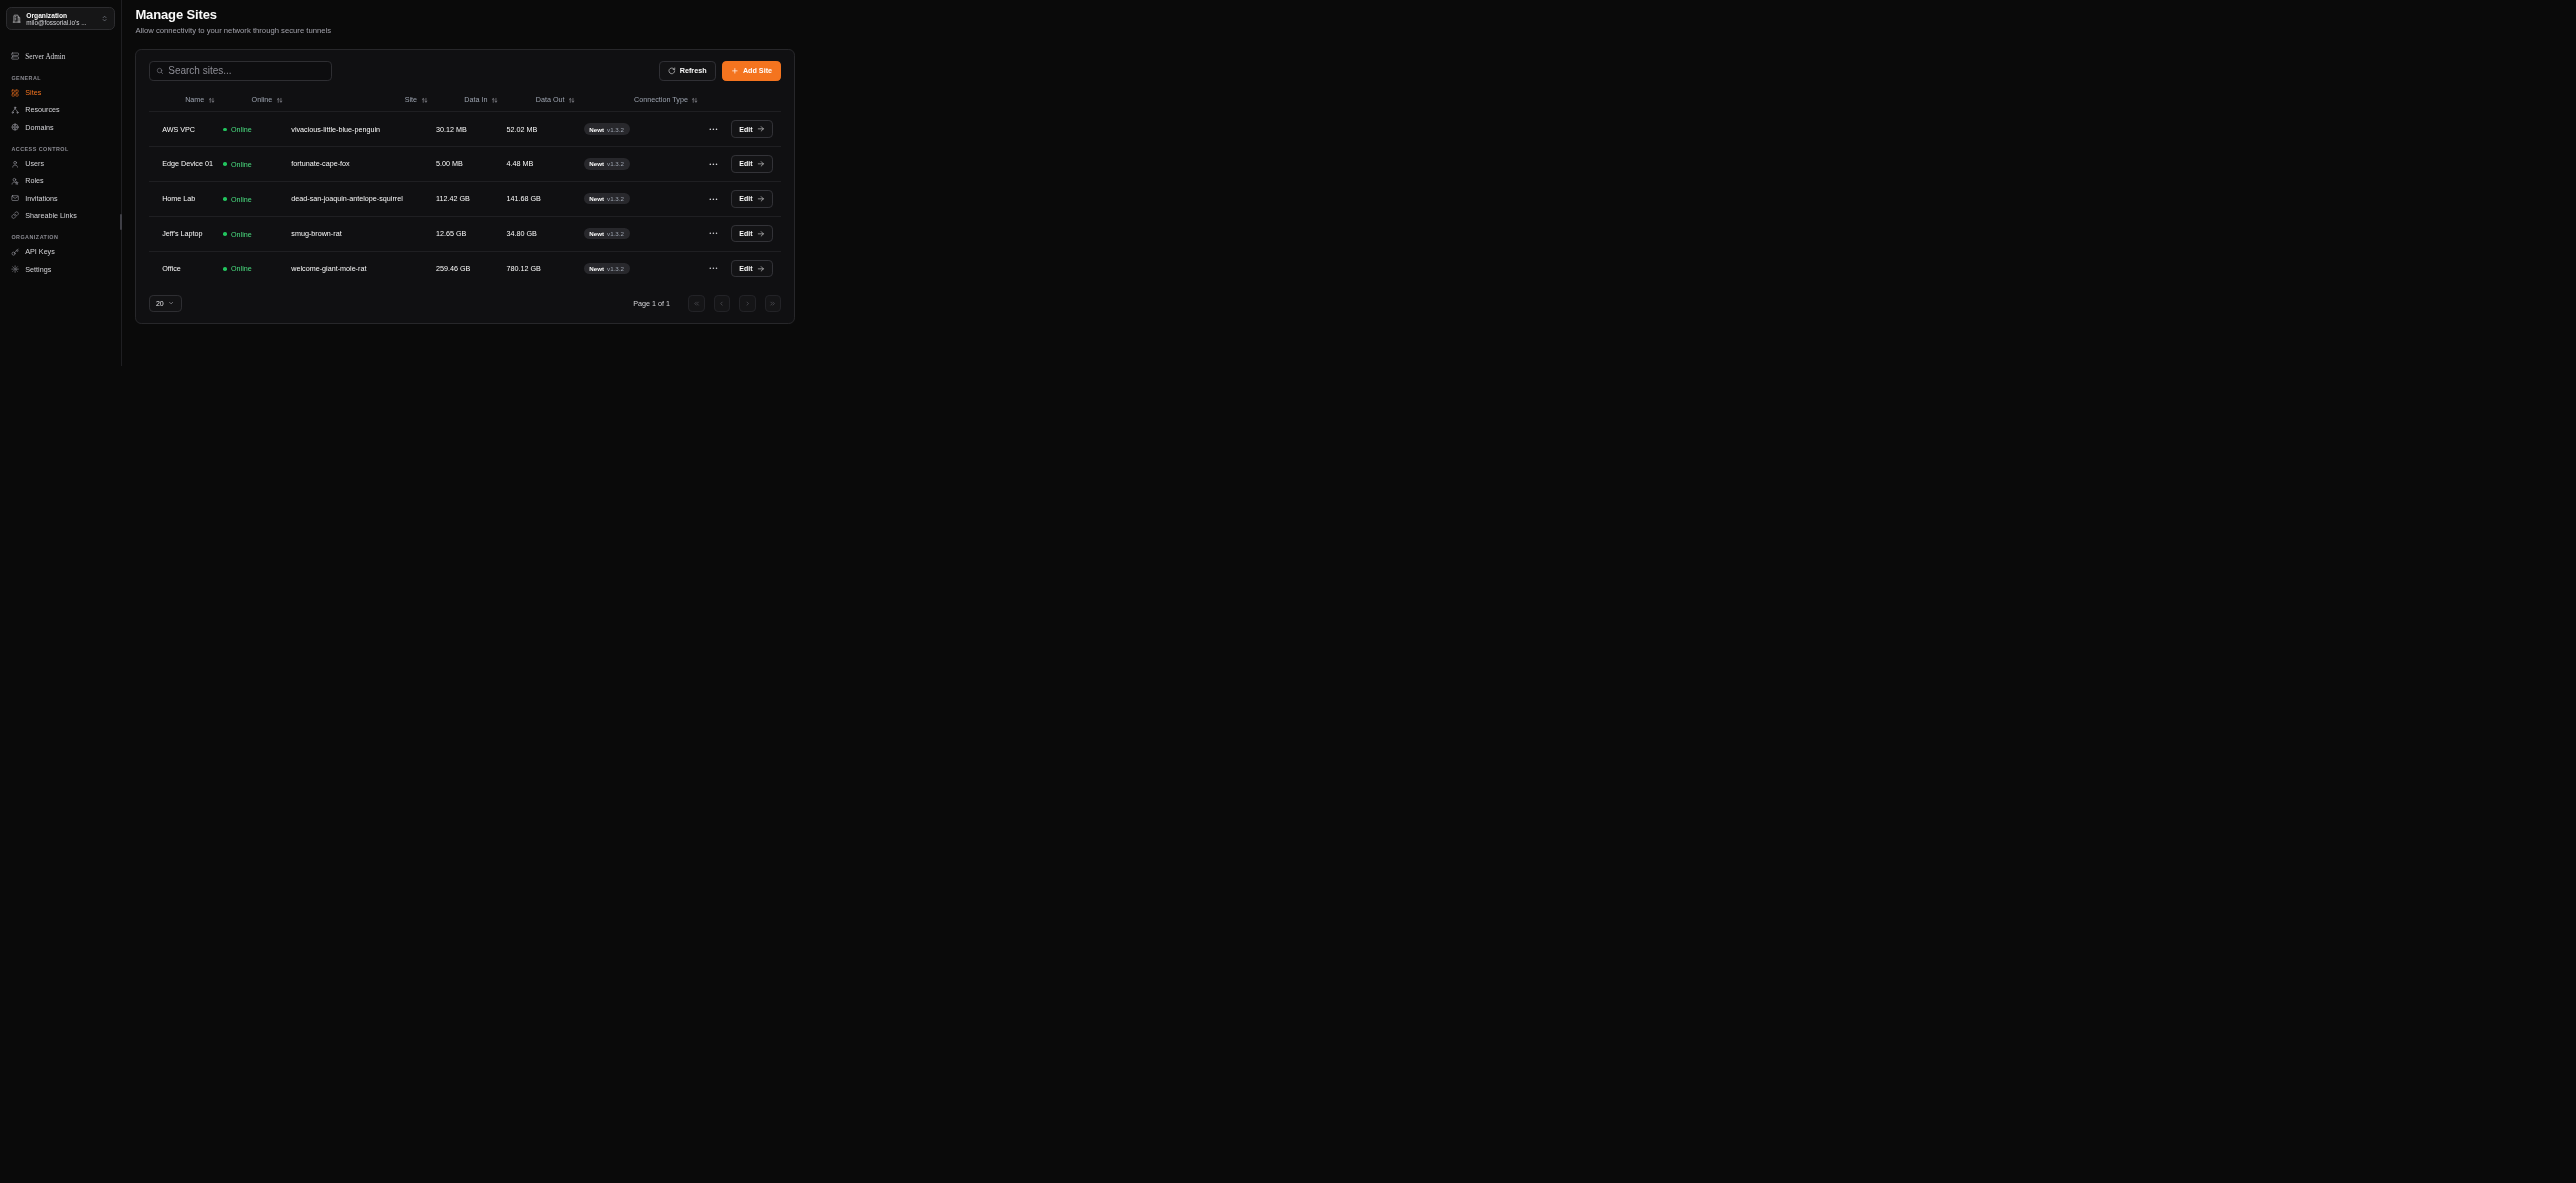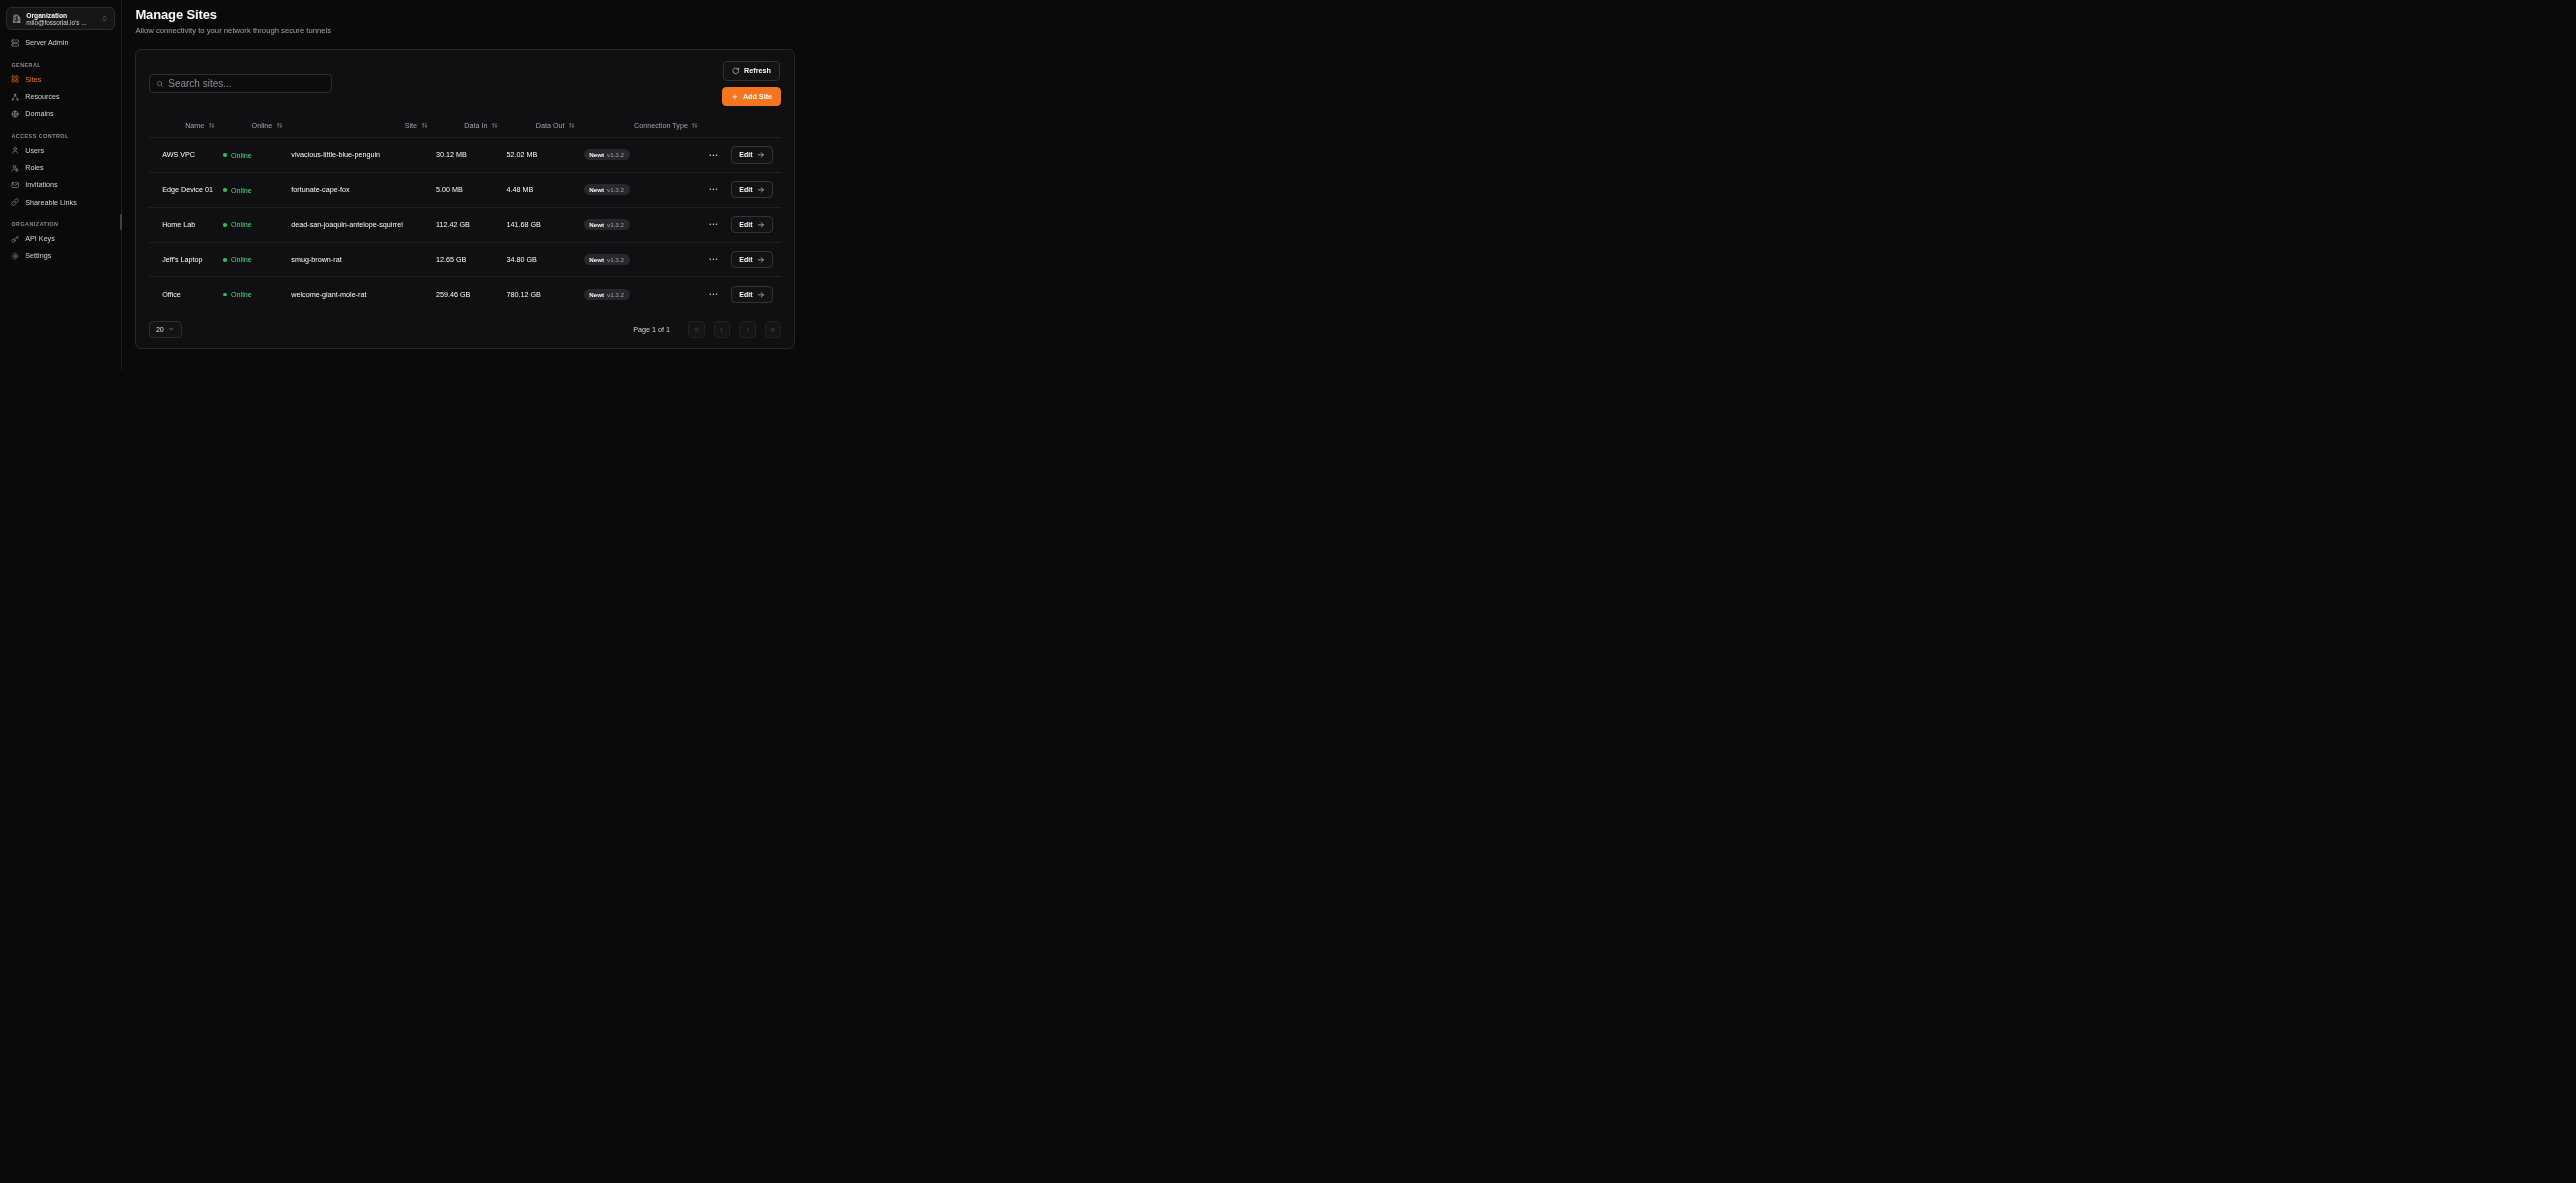--- a/index.html
+++ b/index.html
@@ -35,21 +35,21 @@
   .chevrons { color: #9ca3af; flex-shrink: 0; }
 
   .nav-item {
     display: flex; align-items: center; gap: 5.7px;
     padding: 4.1px 5.2px; border-radius: 4.1px;
     color: #d4d4d8; font-size: 7.2px; cursor: pointer;
   }
   .nav-item .nav-ico { color: #a1a1aa; }
   .nav-item.active { color: #f4741f; }
   .nav-item.active .nav-ico { color: #f4741f; }
-  .nav-first { margin-top: 4px; }
+  .nav-first { margin-top: 18px; font-family: Liberation Serif, serif; }
   .section-heading {
     font-size: 5.4px; letter-spacing: 0.09em; color: #8b8b92;
     margin: 10.3px 5.2px 3.1px; font-weight: bold;
   }
   .resize-handle {
     position: absolute; right: -1px; top: 214px;
     width: 2.1px; height: 15.5px; border-radius: 2.1px; background: #3f3f46;
     cursor: col-resize;
   }
 
@@ -87,21 +87,21 @@
     display: flex; align-items: center; gap: 4.6px;
     width: 183px; height: 19.6px;
     border: 0.5px solid #2e2e32; border-radius: 4.1px;
     padding: 0 6.2px; background: #0d0d0f; color: #8d8d95;
   }
   .search-box input {
     flex: 1; background: transparent; border: none; outline: none;
     color: #e4e4e7; font-size: 10px; font-family: Liberation Sans, sans-serif;
   }
   .search-box input::placeholder { color: #8d8d95; }
-  .toolbar-actions { display: flex; align-items: center; gap: 6.2px; flex-direction: column; }
+  .toolbar-actions { display: flex; align-items: center; gap: 6.2px; }
   .btn {
     display: inline-flex; align-items: center; gap: 4.1px;
     height: 19.6px; padding: 0 8.2px; border-radius: 4.1px;
     border: 0.5px solid #303035; background: #131315;
     color: #fafafa; font-size: 7.2px; font-weight: bold; cursor: pointer;
     font-family: inherit;
   }
   .btn-primary { background: #f4741f; border-color: #f4741f; color: #ffffff; }
 
   

